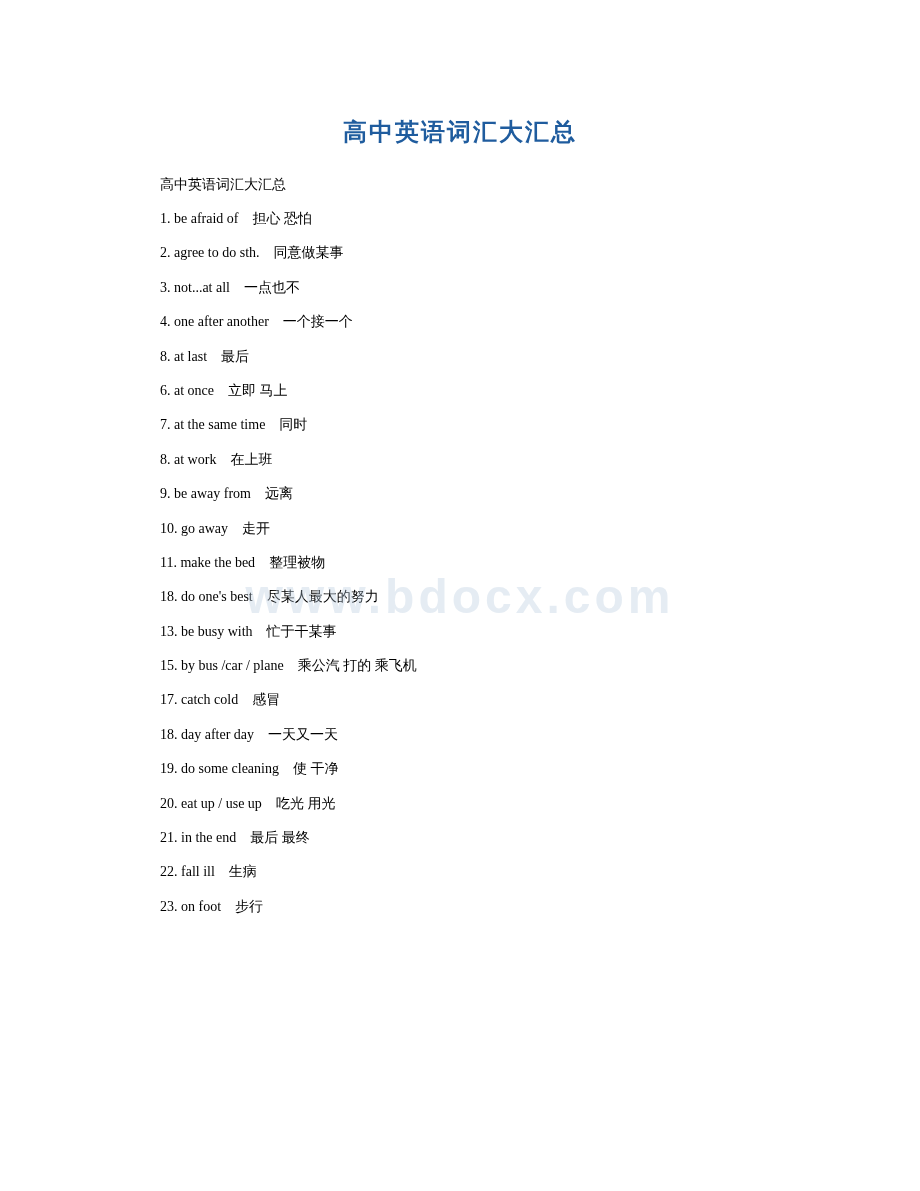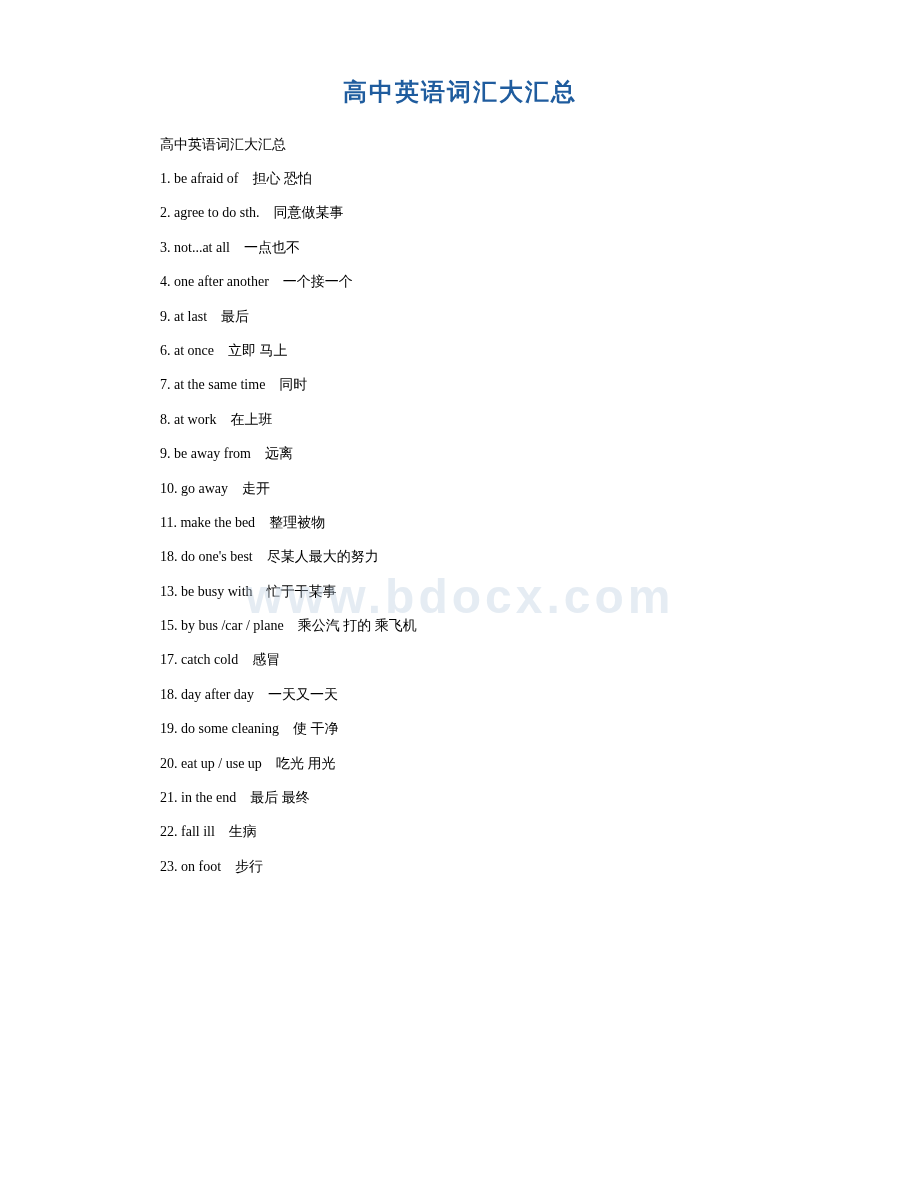--- a/index.html
+++ b/index.html
@@ -11,21 +11,21 @@
     body {
       background: #ffffff;
       font-family: "SimSun", "宋体", "Times New Roman", serif;
       color: #000000;
       width: 920px;
       min-height: 1191px;
       position: relative;
     }
 
     .page {
-      padding: 76px 160px 80px 160px;
+      padding: 116px 160px 80px 160px;
       position: relative;
     }
 
     .watermark {
       position: fixed;
       top: 50%;
       left: 50%;
       transform: translate(-50%, -50%);
       font-size: 48px;
       color: rgba(180, 200, 220, 0.35);
@@ -79,21 +79,21 @@
 
   <h1 class="title">高中英语词汇大汇总</h1>
 
   <p class="subtitle">高中英语词汇大汇总</p>
 
   <div id="items-container">
       <div class="list-item"><span class="english">1. be afraid of</span>　<span class="chinese">担心 恐怕</span></div>
       <div class="list-item"><span class="english">2. agree to do sth.</span>　<span class="chinese">同意做某事</span></div>
       <div class="list-item"><span class="english">3. not...at all</span>　<span class="chinese">一点也不</span></div>
       <div class="list-item"><span class="english">4. one after another</span>　<span class="chinese">一个接一个</span></div>
-      <div class="list-item"><span class="english">9. at last</span>　<span class="chinese">最后</span></div>
+      <div class="list-item"><span class="english">8. at last</span>　<span class="chinese">最后</span></div>
       <div class="list-item"><span class="english">6. at once</span>　<span class="chinese">立即 马上</span></div>
       <div class="list-item"><span class="english">7. at the same time</span>　<span class="chinese">同时</span></div>
       <div class="list-item"><span class="english">8. at work</span>　<span class="chinese">在上班</span></div>
       <div class="list-item"><span class="english">9. be away from</span>　<span class="chinese">远离</span></div>
       <div class="list-item"><span class="english">10. go away</span>　<span class="chinese">走开</span></div>
       <div class="list-item"><span class="english">11. make the bed</span>　<span class="chinese">整理被物</span></div>
       <div class="list-item"><span class="english">18. do one's best</span>　<span class="chinese">尽某人最大的努力</span></div>
       <div class="list-item"><span class="english">13. be busy with</span>　<span class="chinese">忙于干某事</span></div>
       <div class="list-item"><span class="english">15. by bus /car / plane</span>　<span class="chinese">乘公汽 打的 乘飞机</span></div>
       <div class="list-item"><span class="english">17. catch cold</span>　<span class="chinese">感冒</span></div>

